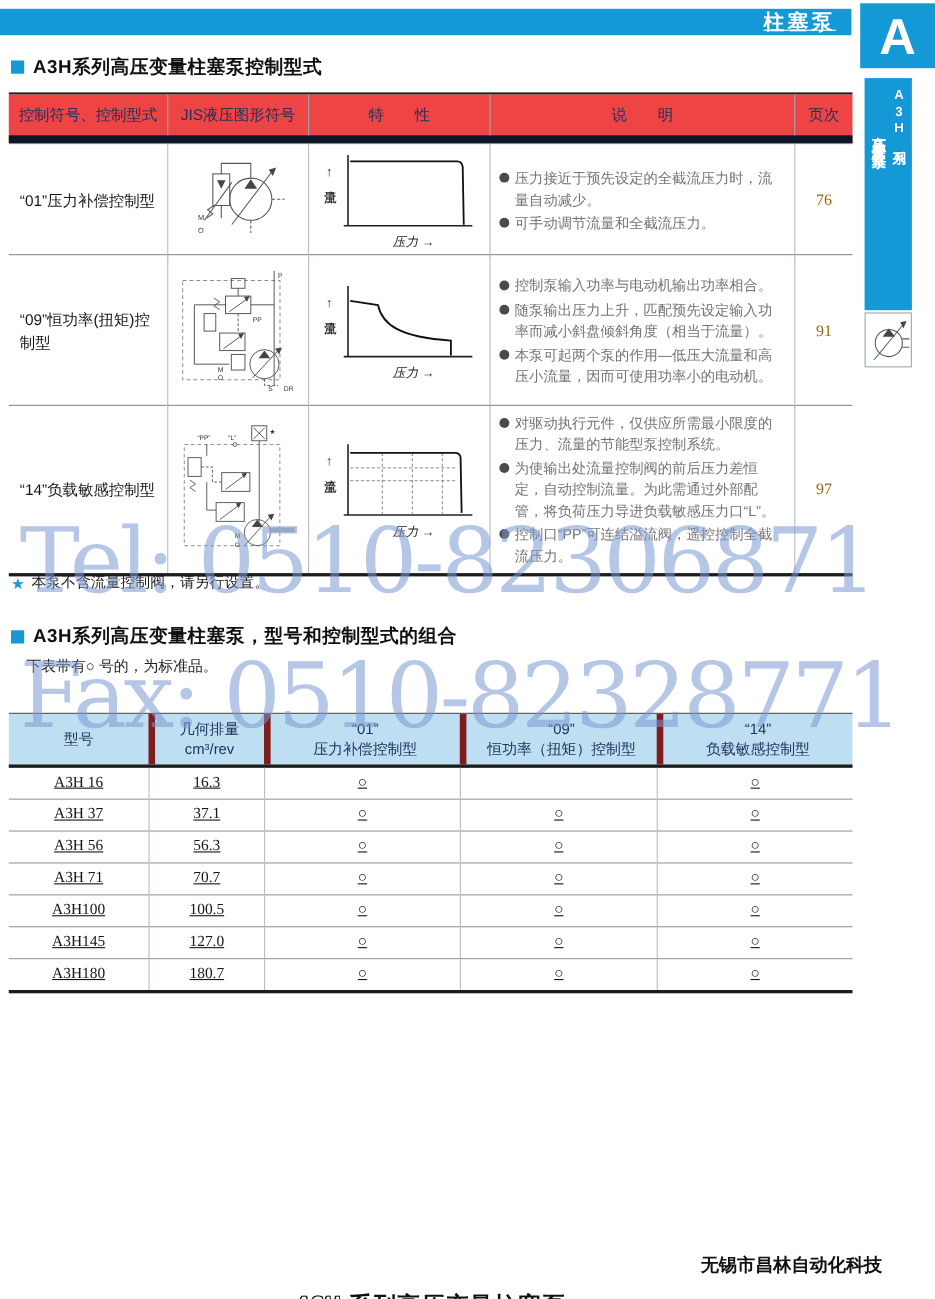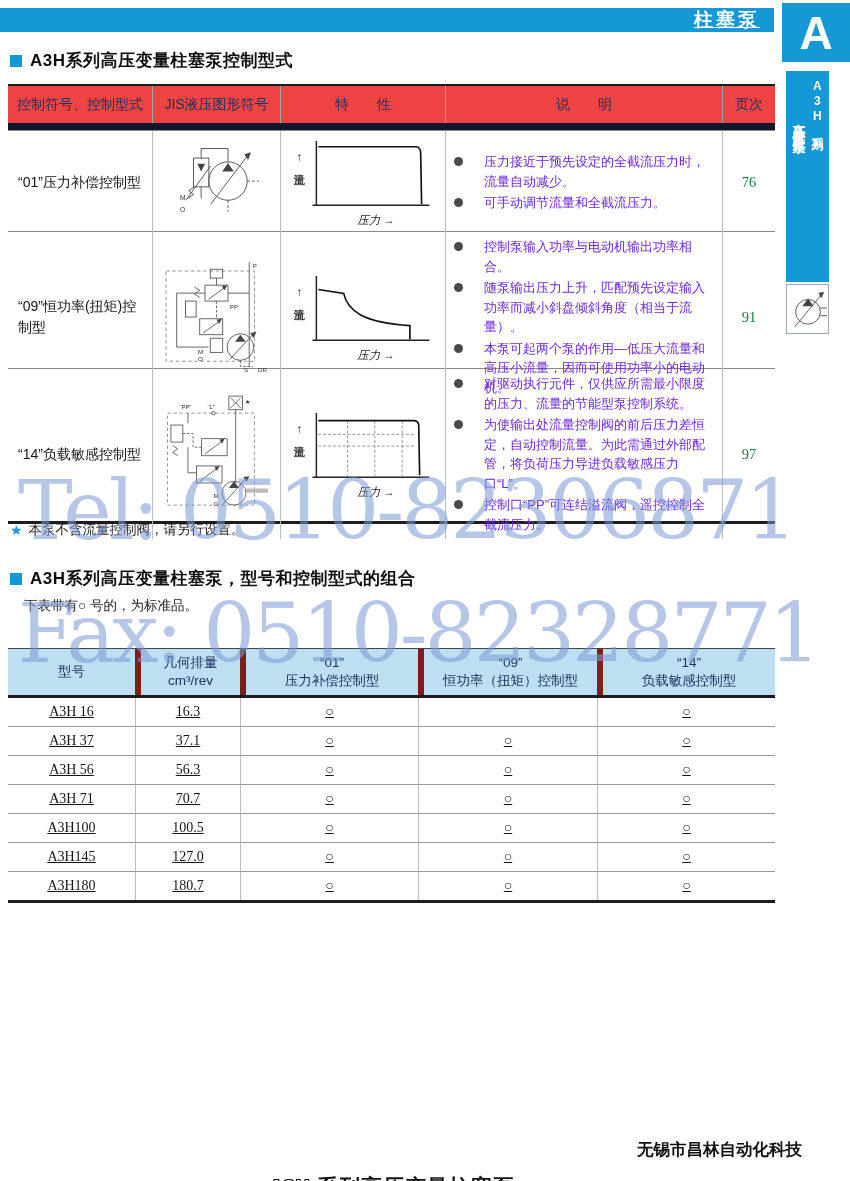--- a/index.html
+++ b/index.html
@@ -42,23 +42,23 @@
     border-left:1px solid #9aa7b0;}
   .t1head .hc:first-child{border-left:none;}
   .t1body{border-top:1px solid #8a8a8a;}
   .t1body:first-of-type{border-top:none;}
   .t1body .cell{border-left:1px solid #b5bec6;padding:6px;box-sizing:border-box;
     display:flex;align-items:center;justify-content:center;}
   .t1body .cell:first-child{border-left:none;justify-content:flex-start;padding-left:10px;}
   .r1{height:100px;} .r2{height:136px;} .r3{height:152px;}
   .ctl-name{font-size:14px;color:#151515;line-height:1.5;}
   .notes-cell{flex-direction:column;align-items:flex-start !important;justify-content:center;padding:4px 8px !important;}
-  .note{display:flex;gap:21px;font-size:13px;line-height:1.5;color:#6d28d9;margin:1px 0;}
+  .note{display:flex;gap:5px;font-size:13px;line-height:1.5;color:#737373;margin:1px 0;}
   .bullet{width:9px;height:9px;border-radius:50%;background:#4a4a4a;flex:0 0 9px;margin-top:5px;}
-  .pagecell{font-family:"Liberation Serif",serif;font-size:14.5px;color:#15803d;}
+  .pagecell{font-family:"Liberation Serif",serif;font-size:14.5px;color:#a16207;}
   
   .plot{display:flex;flex-direction:column;align-items:center;}
   .plot-main{display:flex;align-items:flex-start;}
   .ylab{writing-mode:vertical-rl;text-orientation:upright;font-size:11.5px;color:#222;line-height:1;
     letter-spacing:1px;margin-top:14px;margin-right:1px;}
   .xlab{font-size:11.5px;color:#222;margin-top:0px;padding-left:26px;font-style:italic;}
   svg.lineart{stroke:#555;fill:none;stroke-width:1;}
   svg.lineart text{stroke:none;fill:#333;font-size:7px;font-family:"Liberation Sans",sans-serif;}
   
   .footnote{position:absolute;left:10px;top:521px;font-size:13.5px;color:#1a1a1a;display:flex;gap:6px;align-items:center;}

